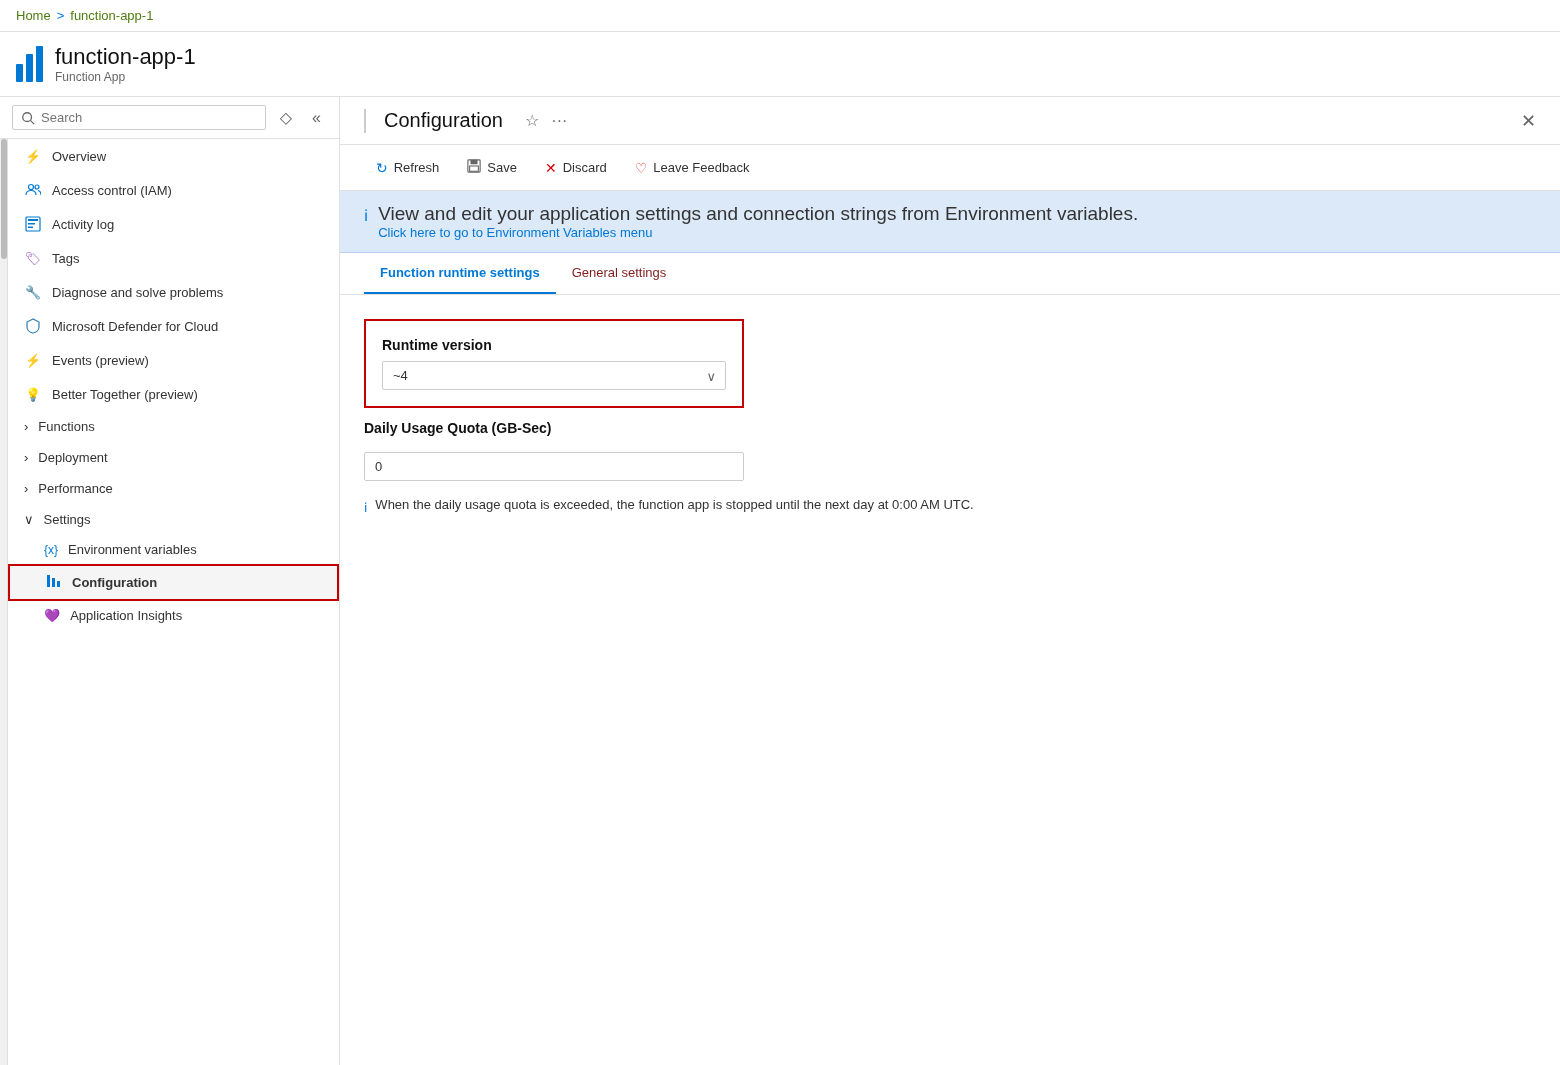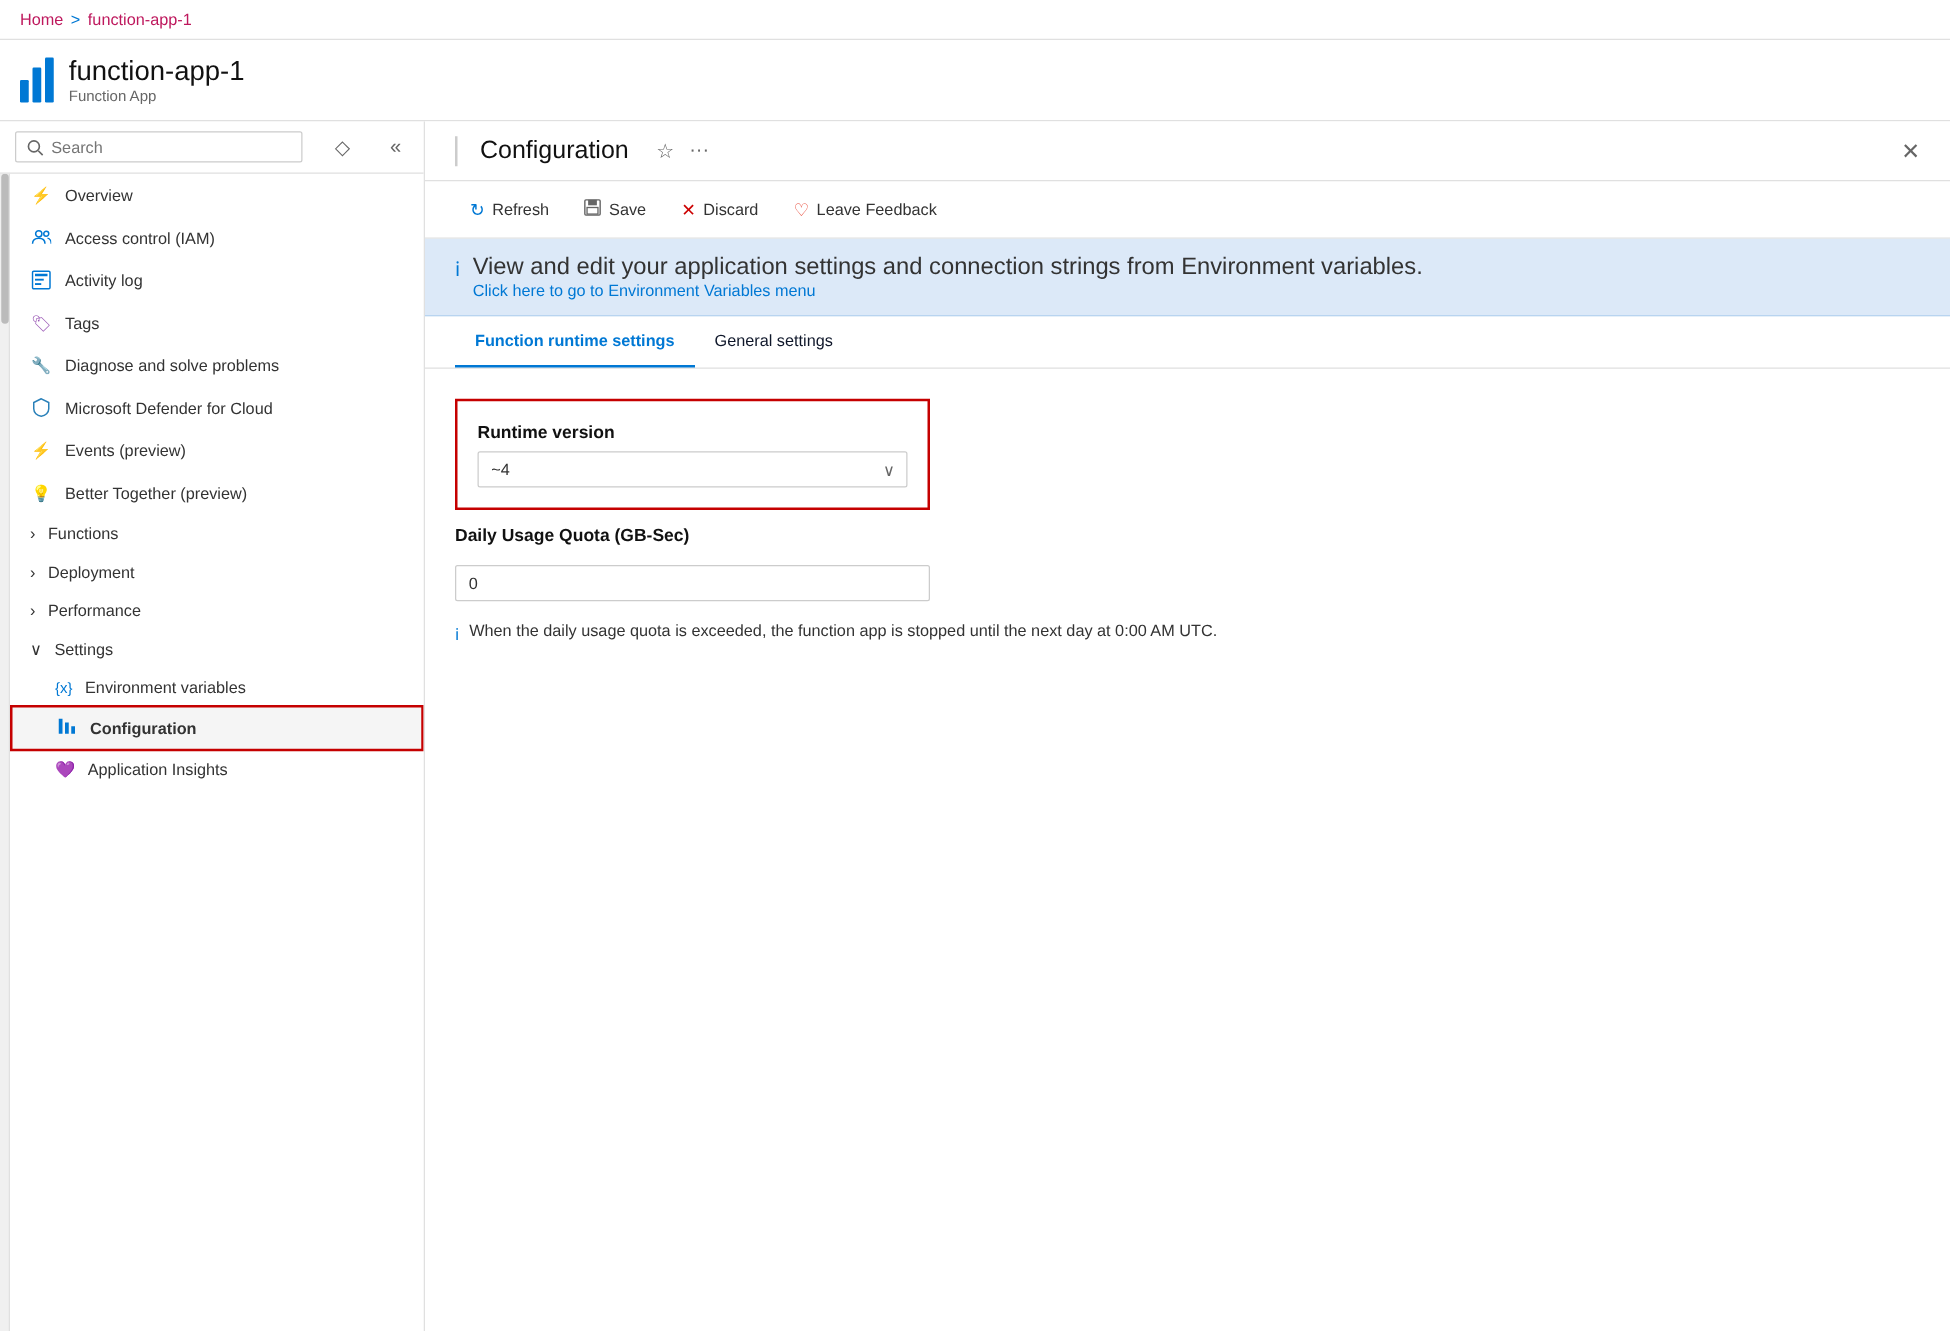--- a/index.html
+++ b/index.html
@@ -9,21 +9,21 @@
     .top-nav {
       display: flex;
       align-items: center;
       padding: 8px 16px;
       gap: 6px;
       font-size: 13px;
       color: #0078d4;
       border-bottom: 1px solid #e0e0e0;
       background: #fff;
     }
-    .top-nav a { color: #be185d; text-decoration: none; cursor: pointer; }
+    .top-nav a { color: #4d7c0f; text-decoration: none; cursor: pointer; }
 
     
     .app-header {
       display: flex;
       align-items: center;
       padding: 12px 16px;
       border-bottom: 1px solid #e0e0e0;
       background: #fff;
       gap: 12px;
     }
@@ -60,21 +60,21 @@
       min-width: 340px;
       border-right: 1px solid #e0e0e0;
       display: flex;
       flex-direction: column;
       overflow: hidden;
     }
     .sidebar-header {
       display: flex;
       align-items: center;
       padding: 8px 12px;
-      gap: 20px;
+      gap: 8px;
       border-bottom: 1px solid #e0e0e0;
     }
     .search-box {
       display: flex;
       align-items: center;
       border: 1px solid #ccc;
       border-radius: 2px;
       padding: 4px 8px;
       flex: 1;
       gap: 6px;
@@ -185,21 +185,21 @@
     .tabs {
       display: flex;
       padding: 0 24px;
       border-bottom: 1px solid #e0e0e0;
       gap: 0;
     }
     .tab {
       padding: 12px 16px;
       cursor: pointer;
       font-size: 13px;
-      color: #0f172a;
+      color: #7f1d1d;
       border-bottom: 2px solid transparent;
     }
     .tab.active {
       color: #0078d4;
       border-bottom: 2px solid #0078d4;
       font-weight: 700;
     }
 
     
     .main-content {

